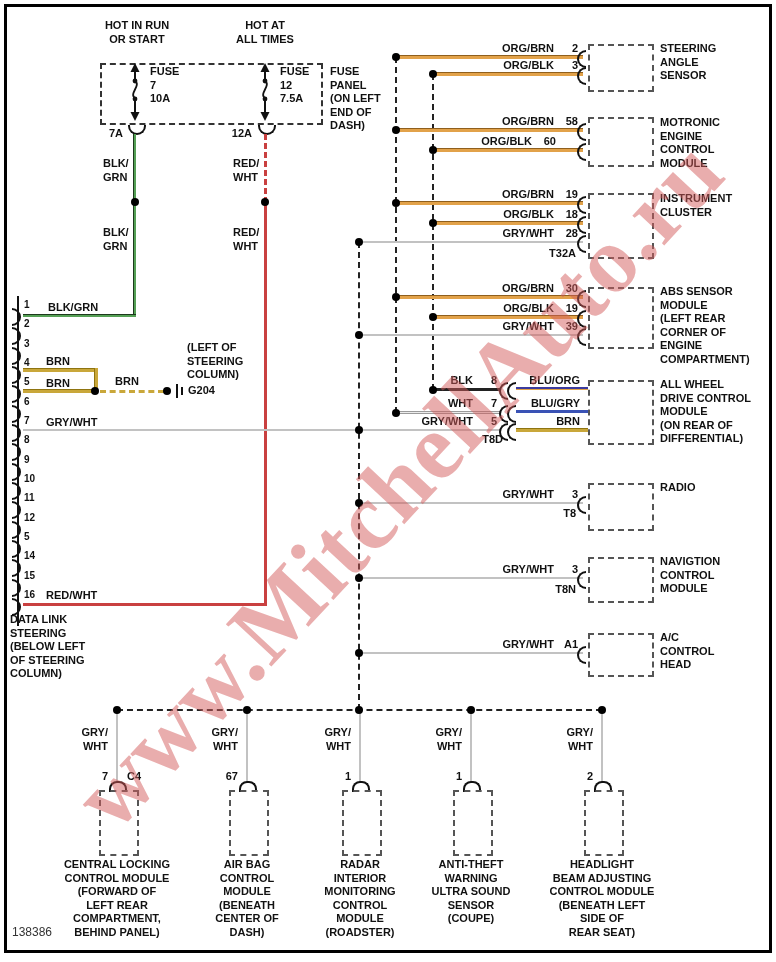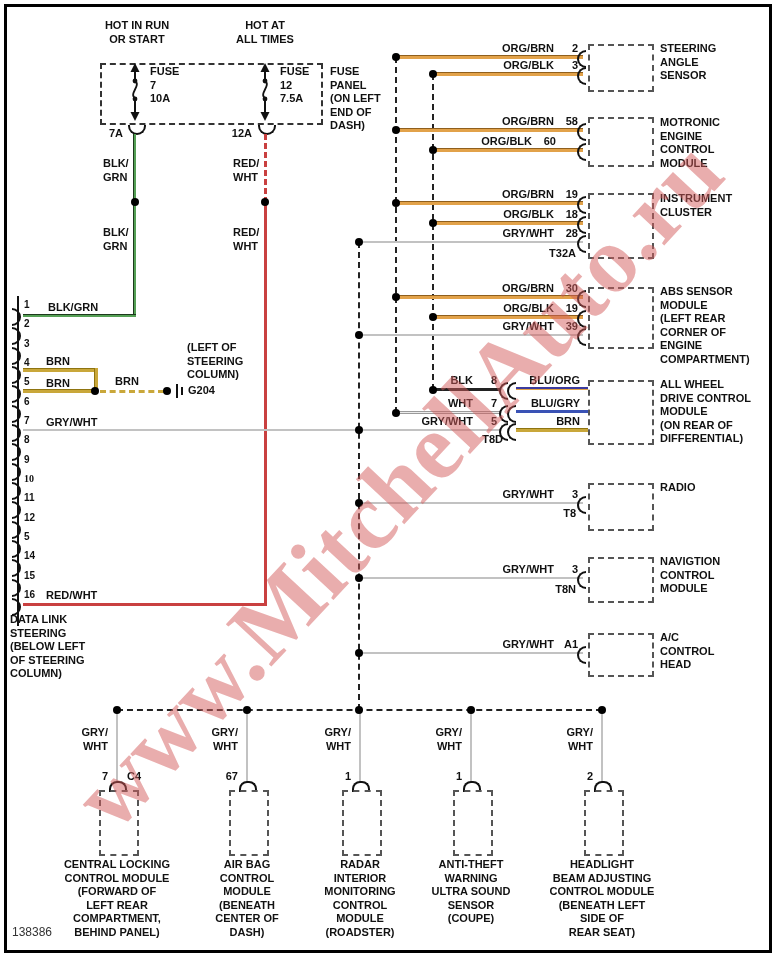--- a/index.html
+++ b/index.html
@@ -172,21 +172,21 @@
     <div class="t sm" style="left: 24px; top: 376.332px;">5</div>
     <div class="arc-r" style="left: 12px; top: 404.665px;"></div>
     <div class="t sm" style="left: 24px; top: 395.665px;">6</div>
     <div class="arc-r" style="left: 12px; top: 423.998px;"></div>
     <div class="t sm" style="left: 24px; top: 414.998px;">7</div>
     <div class="arc-r" style="left: 12px; top: 443.331px;"></div>
     <div class="t sm" style="left: 24px; top: 434.331px;">8</div>
     <div class="arc-r" style="left: 12px; top: 462.664px;"></div>
     <div class="t sm" style="left: 24px; top: 453.664px;">9</div>
     <div class="arc-r" style="left: 12px; top: 481.997px;"></div>
-    <div class="t sm" style="left: 24px; top: 472.997px; font-family: Liberation Serif, serif;">10</div>
+    <div class="t sm" style="left: 24px; top: 472.997px;">10</div>
     <div class="arc-r" style="left: 12px; top: 501.33px;"></div>
     <div class="t sm" style="left: 24px; top: 492.33px;">11</div>
     <div class="arc-r" style="left: 12px; top: 520.663px;"></div>
     <div class="t sm" style="left: 24px; top: 511.663px;">12</div>
     <div class="arc-r" style="left: 12px; top: 539.996px;"></div>
     <div class="t sm" style="left: 24px; top: 530.996px;">5</div>
     <div class="arc-r" style="left: 12px; top: 559.329px;"></div>
     <div class="t sm" style="left: 24px; top: 550.329px; text-align: right;">14</div>
     <div class="arc-r" style="left: 12px; top: 578.662px;"></div>
     <div class="t sm" style="left: 24px; top: 569.662px;">15</div>

